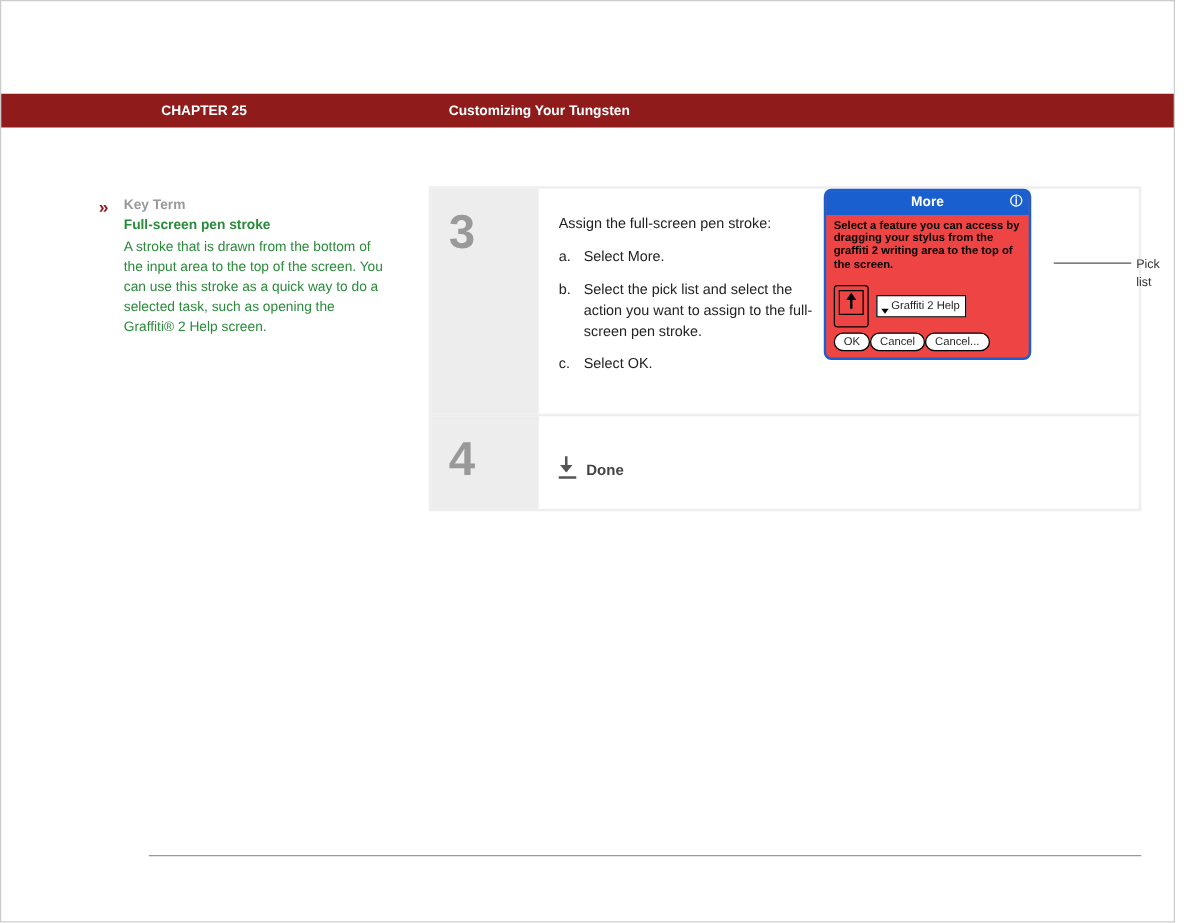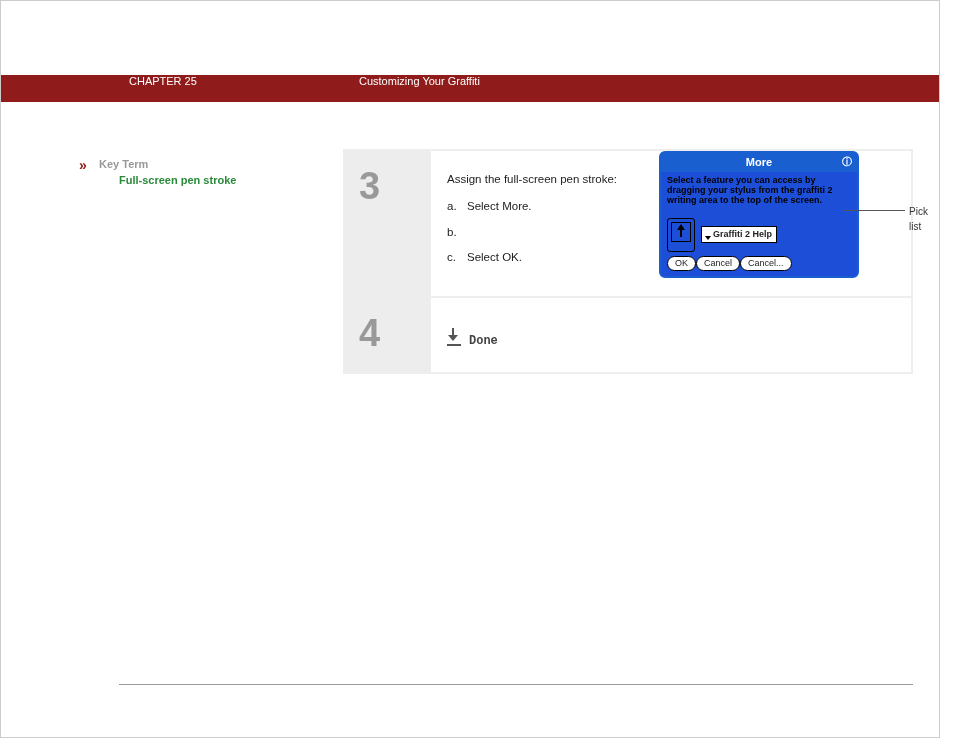--- a/index.html
+++ b/index.html
@@ -18,24 +18,24 @@
     background: #fff;
   }
   .header-band {
     position: absolute;
     top: 74px;
     left: 0;
     right: 0;
     height: 27px;
     background: #8f1b1b;
     display: flex;
-    align-items: flex-start;
+    align-items: center;
     color: #fff;
     font-size: 11px;
-    font-weight: normal;
+    font-weight: bold;
   }
   .chapter-label { margin-left: 128px; width: 230px; }
   .chapter-title { }
   .sidebar {
     position: absolute;
     left: 98px;
     top: 156px;
     width: 210px;
     font-size: 11px;
     line-height: 1.45;
@@ -48,21 +48,20 @@
     left: -20px;
     top: -2px;
   }
   .key-term-label {
     color: #999;
     font-weight: bold;
   }
   .key-term-name {
     color: #2a8a3a;
     font-weight: bold;
-    margin-left: 20px;
   }
   .key-term-def {
     color: #2a8a3a;
     margin-top: 2px;
   }
   .steps-area {
     position: absolute;
     left: 342px;
     top: 148px;
     width: 570px;
@@ -88,21 +87,21 @@
     font-size: 11.5px;
     color: #222;
     line-height: 1.5;
     position: relative;
   }
   .step-intro { margin-bottom: 10px; }
   .sub-list { list-style: none; padding-left: 0; margin: 0; }
   .sub-list li { display: flex; margin-bottom: 8px; }
   .sub-marker { width: 20px; flex-shrink: 0; }
   .sub-text { flex: 1; max-width: 190px; }
-  .done-row { display: flex; margin-top: 14px; font-family: Liberation Mono, monospace; }
+  .done-row { display: flex; align-items: center; margin-top: 14px; }
   .done-icon {
     width: 14px; height: 14px; margin-right: 8px;
     position: relative;
     border-bottom: 2px solid #555;
   }
   .done-icon::before {
     content: "";
     position: absolute;
     left: 5px; top: -4px;
     width: 2px; height: 12px;
@@ -115,24 +114,24 @@
     width: 0; height: 0;
     border-left: 5px solid transparent;
     border-right: 5px solid transparent;
     border-top: 6px solid #555;
   }
   .done-label { font-weight: bold; font-size: 12px; color: #444; }
   .palm-dialog {
     position: absolute;
     top: 0px;
     left: 228px;
-    width: 200px;
+    width: 166px;
     border: 2px solid #1a5fd0;
     border-radius: 6px;
-    background: #1d4ed8;
+    background: #ef4444;
     font-family: Arial, sans-serif;
   }
   .dialog-title {
     background: #1a5fd0;
     color: #fff;
     font-weight: bold;
     font-size: 11px;
     text-align: center;
     padding: 1px 0;
     position: relative;
@@ -190,21 +189,20 @@
     background: #000;
   }
   .picklist-box {
     border: 1px solid #000;
     font-size: 9px;
     padding: 1px 4px;
     display: inline-flex;
     align-items: flex-end;
     gap: 3px;
     background: #fff;
-    font-weight: bold;
   }
   .picklist-tri {
     width: 0; height: 0;
     border-top: 3px solid transparent;
     border-bottom: 3px solid transparent;
     border-left: 4px solid #000;
     transform: rotate(90deg);
   }
   .dialog-buttons {
     display: flex;
@@ -254,42 +252,44 @@
   .footer .prod b { color: #555; }
   .pagenum { font-size: 10px; color: #888; }
 </style>
 </head>
 <body>
 
 <div class="page">
 
   <div class="header-band">
     <div class="chapter-label">CHAPTER 25</div>
-    <div class="chapter-title">Customizing Your Graffiti</div>
+    <div class="chapter-title">Customizing Your Tungsten</div>
   </div>
 
   <div class="sidebar">
     <span class="key-marker">»</span>
     <span class="key-term-label">Key Term</span><br>
     <span class="key-term-name">Full-screen pen stroke</span>
+    <div class="key-term-def">A stroke that is drawn from the bottom of the input area to the top of the screen. You can use this stroke as a quick way to do a selected task, such as opening the Graffiti® 2 Help screen.</div>
   </div>
 
   <div class="steps-area">
 
     <div class="step-row">
       <div class="step-num">3</div>
       <div class="step-body">
         <div class="step-intro">Assign the full-screen pen stroke:</div>
         <ul class="sub-list">
           <li>
             <span class="sub-marker">a.</span>
             <span class="sub-text">Select More.</span>
           </li>
           <li>
             <span class="sub-marker">b.</span>
+            <span class="sub-text">Select the pick list and select the action you want to assign to the full-screen pen stroke.</span>
           </li>
           <li>
             <span class="sub-marker">c.</span>
             <span class="sub-text">Select OK.</span>
           </li>
         </ul>
 
         <div class="palm-dialog">
           <div class="dialog-title">
             <span>More</span>

